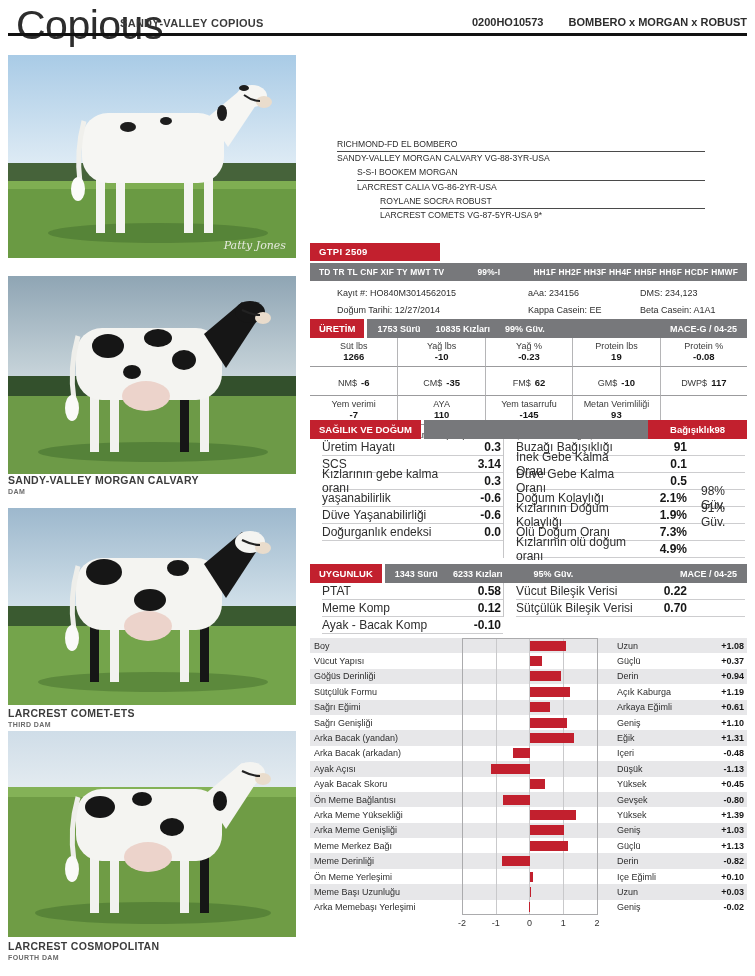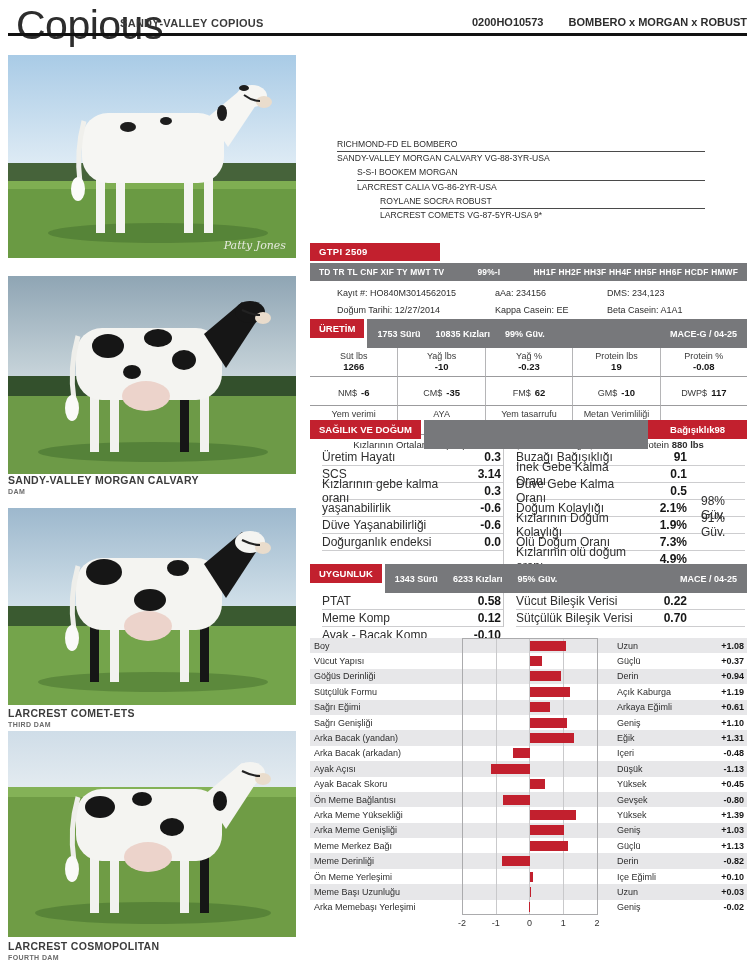--- a/index.html
+++ b/index.html
@@ -30,23 +30,23 @@
   #pedigree { padding-left:27px; }
   #pedigree .ind1 { margin-left:20px; width:348px; }
   #pedigree .ind2 { margin-left:43px; width:325px; }
 
   
   .badge-red { background:#c2202e; color:#fff; font-weight:bold; font-size:9.5px; }
   .gtpi { height:18px; line-height:18px; width:130px; padding-left:9px; letter-spacing:0.3px; }
   .graybar { background:#77787b; color:#fff; height:18px; display:flex; align-items:center; justify-content:space-between; padding:0 9px; font-size:8.4px; font-weight:bold; letter-spacing:0.2px; }
 
   .reg-row { display:flex; padding-left:27px; font-size:9px; color:#2e2e2e; height:17px; align-items:center; }
-  .reg-c1 { width:158px; } .reg-c2 { width:112px; } .reg-c3 { flex:1; }
-
-  .sec-hdr { display:flex; height:29px; }
+  .reg-c1 { width:191px; } .reg-c2 { width:112px; } .reg-c3 { flex:1; }
+
+  .sec-hdr { display:flex; height:19px; }
   .sec-hdr .badge-red { height:19px; line-height:19px; padding:0 9px; flex:none; }
   .sec-hdr .graymid { flex:1; margin-left:3px; background:#77787b; color:#fff; display:flex; align-items:center; gap:15px; padding:0 10px; font-size:9px; font-weight:bold; }
   .sec-hdr .src { margin-left:auto; }
   .sec-hdr .badge-right { height:19px; line-height:19px; padding:0 22px; display:flex; flex:none; }
 
   
   .uretim-grid { display:grid; grid-template-columns:repeat(5, 1fr); }
   .ucell { border-left:1px solid #b5b5b7; border-bottom:1px solid #9b9b9d; text-align:center; padding:3px 0 4px; min-height:21px; }
   .ucell:nth-child(5n+1) { border-left:none; }
   .ulab { font-size:9px; color:#3a3a3a; }
@@ -403,21 +403,21 @@
             <span class="suf"></span>
           </div>
         </div>
       </div>
   </div>
 
   <div class="rblock" style="top:564px;">
     <div class="sec-hdr">
       <div class="badge-red">UYGUNLUK</div>
       <div class="graymid">
-        <span id="uygunluk-stats"><span style="margin-right: 15px;">1343 Sürü</span><span style="margin-right: 15px;">6233 Kızları</span><span>95% Güv.</span></span>
+        <span id="uygunluk-stats"><span style="margin-right: 15px;">1343 Sürü</span><span style="margin-right: 31px;">6233 Kızları</span><span>95% Güv.</span></span>
         <span class="src">MACE / 04-25</span>
       </div>
     </div>
     <div class="pair" id="uygunluk-pair">
         <div class="pcol-l">
           <div class="prow">
             <span class="lab">PTAT</span>
             <span class="val">0.58</span>
           </div>
           <div class="prow">

